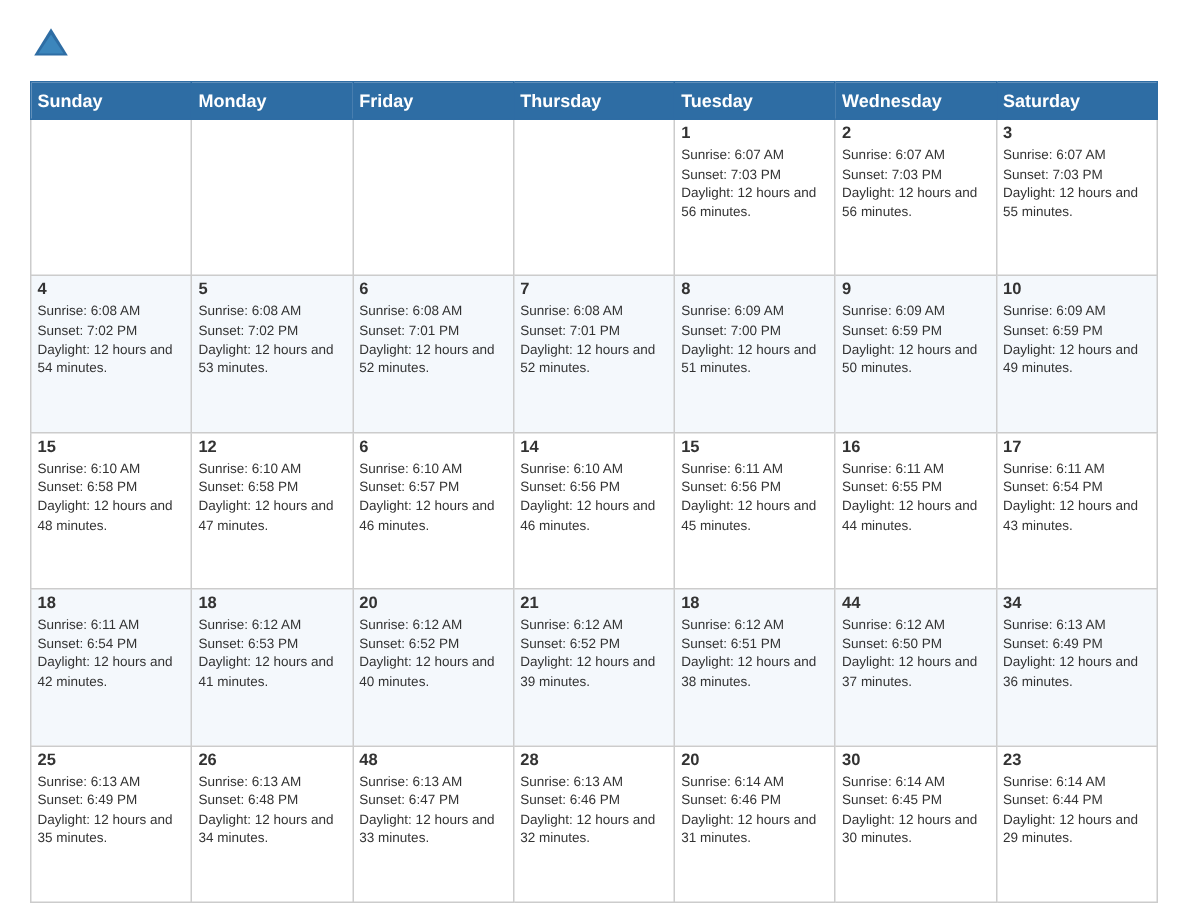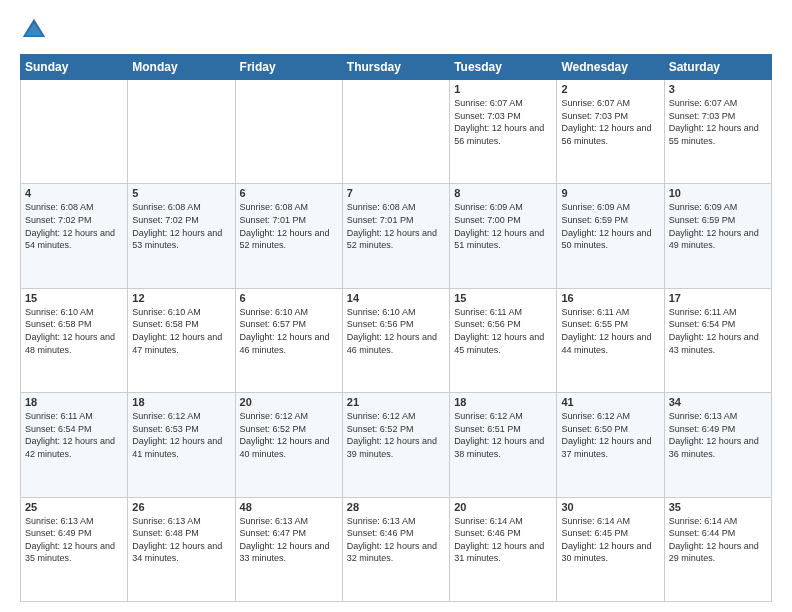--- a/index.html
+++ b/index.html
@@ -273,21 +273,21 @@
 Sunset: 6:52 PM
 Daylight: 12 hours and 39 minutes.</div>
           </td>
           <td>
             <span class="day-number">18</span>
             <div class="day-info" style="white-space: pre-line;">Sunrise: 6:12 AM
 Sunset: 6:51 PM
 Daylight: 12 hours and 38 minutes.</div>
           </td>
           <td>
-            <span class="day-number">41</span>
+            <span class="day-number">44</span>
             <div class="day-info" style="white-space: pre-line;">Sunrise: 6:12 AM
 Sunset: 6:50 PM
 Daylight: 12 hours and 37 minutes.</div>
           </td>
           <td>
             <span class="day-number">34</span>
             <div class="day-info" style="white-space: pre-line;">Sunrise: 6:13 AM
 Sunset: 6:49 PM
 Daylight: 12 hours and 36 minutes.</div>
           </td>
@@ -323,21 +323,21 @@
 Sunset: 6:46 PM
 Daylight: 12 hours and 31 minutes.</div>
           </td>
           <td>
             <span class="day-number">30</span>
             <div class="day-info" style="white-space: pre-line;">Sunrise: 6:14 AM
 Sunset: 6:45 PM
 Daylight: 12 hours and 30 minutes.</div>
           </td>
           <td>
-            <span class="day-number">35</span>
+            <span class="day-number">23</span>
             <div class="day-info" style="white-space: pre-line;">Sunrise: 6:14 AM
 Sunset: 6:44 PM
 Daylight: 12 hours and 29 minutes.</div>
           </td>
         </tr>
       </tbody>
   </table>
 </div>
 
 </body></html>

